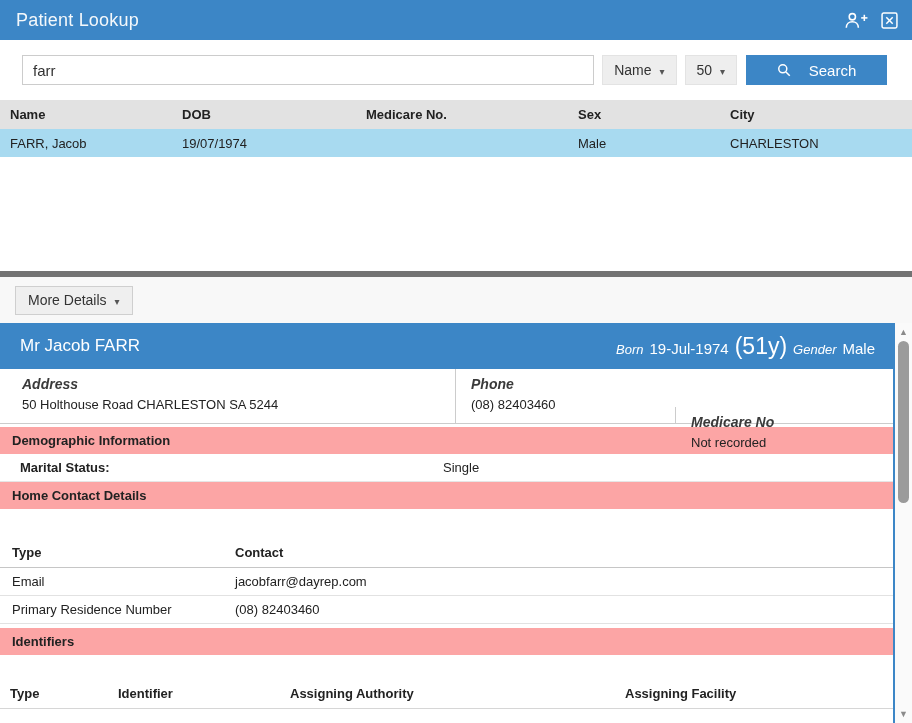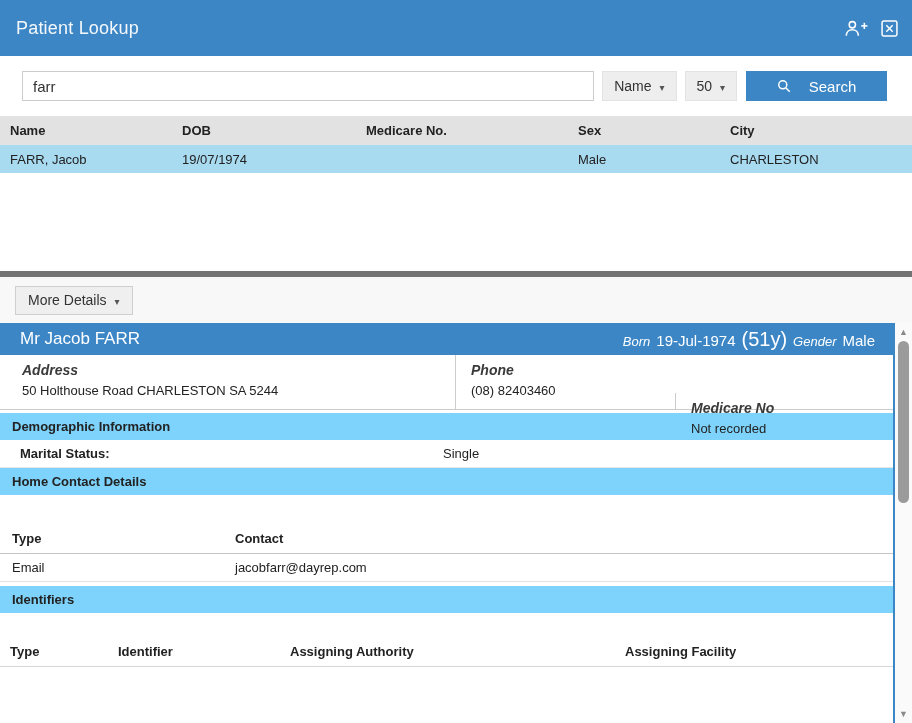--- a/index.html
+++ b/index.html
@@ -1,21 +1,21 @@
 <!DOCTYPE html>
 <html><head>
 <meta charset="utf-8">
 <style>
   * { box-sizing: border-box; margin: 0; padding: 0; }
   html, body { width: 912px; height: 723px; overflow: hidden; }
   body { font-family: "Liberation Sans", sans-serif; background: #fff; color: #222; }
   .app { width: 912px; height: 723px; display: flex; flex-direction: column; background: #fff; }
 
   
-  .titlebar { height: 56px; background: #3c86c6; display: flex; align-items: center;
+  .titlebar { height: 40px; background: #3c86c6; display: flex; align-items: center;
               justify-content: space-between; padding: 0 14px 0 16px; flex: 0 0 auto; }
   .titlebar .title { color: #f4f8fb; font-size: 18px; letter-spacing: .2px; }
   .titlebar-icons { display: flex; align-items: center; gap: 12px; }
   .tb-icon { display: inline-flex; align-items: center; cursor: pointer; }
 
   
   .search-row { height: 60px; display: flex; align-items: center; padding: 0 25px 0 22px;
                 background: #fff; flex: 0 0 auto; }
   .search-input { flex: 1; height: 30px; border: 1px solid #ccc; padding: 0 10px;
                   font-size: 15px; color: #333; font-family: "Liberation Sans", sans-serif; outline: none; }
@@ -42,38 +42,38 @@
   
   .footer-strip { height: 52px; border-top: 6px solid #737373; background: #f8f8f8;
                   flex: 0 0 auto; display: flex; align-items: center; padding-left: 15px; }
   .more-btn { background: #efefef; border: 1px solid #cfcfcf; color: #333; font-size: 14px;
               height: 29px; padding: 0 12px; cursor: pointer; font-family: "Liberation Sans", sans-serif; }
 
   
   .details-wrap { height: 400px; flex: 0 0 auto; display: flex; }
   .details { flex: 1 1 auto; border-right: 2px solid #3c86c6; background: #fff; overflow: hidden; }
 
-  .patient-header { height: 32px; background: #3c86c6; color: #fff; display: flex;
+  .patient-header { height: 46px; background: #3c86c6; color: #fff; display: flex;
                     align-items: center; justify-content: space-between; padding: 0 18px 0 20px; }
   .patient-name { font-size: 17px; }
   .patient-meta { display: flex; align-items: baseline; gap: 6px; }
   .meta-label { font-style: italic; font-size: 13px; }
   .meta-val { font-size: 15px; }
-  .meta-age { font-size: 20px; }
+  .meta-age { font-size: 23px; }
 
   .cards { display: flex; height: 55px; border-bottom: 1px solid #ccc; margin-bottom: 3px; }
   .card { padding: 7px 0 0 15px; }
   .card + .card { border-left: 1px solid #ccc; }
   .card-address { width: 455px; padding-left: 22px; }
   .card-phone { width: 220px; }
   .card-medicare { flex: 1; margin-top: 38px; }
   .card-label { font-size: 14px; font-weight: bold; font-style: italic; color: #3a3a3a; }
   .card-value { font-size: 13px; margin-top: 5px; color: #222; }
 
-  .section-bar { height: 27px; line-height: 27px; background: #7dd3fc; font-size: 13px;
+  .section-bar { height: 27px; line-height: 27px; background: #fca5a5; font-size: 13px;
                  font-weight: bold; padding-left: 12px; color: #222; }
 
   .kv-row { height: 28px; display: flex; align-items: center; border-bottom: 1px solid #e6e6e6; }
   .kv-label { width: 443px; padding-left: 20px; font-size: 13px; font-weight: bold; }
   .kv-value { font-size: 13px; }
 
   .gap30 { height: 30px; } .gap24 { height: 24px; } .gap4 { height: 4px; }
 
   .contacts { width: 100%; border-collapse: collapse; table-layout: fixed; }
   .contacts th { text-align: left; font-size: 13px; font-weight: bold; height: 28px;
@@ -228,20 +228,24 @@
           <tr>
             <th>Type</th>
             <th>Contact</th>
           </tr>
         </thead>
         <tbody>
           <tr>
             <td>Email</td>
             <td>jacobfarr@dayrep.com</td>
           </tr>
+          <tr>
+            <td>Primary Residence Number</td>
+            <td>(08) 82403460</td>
+          </tr>
         </tbody>
       </table>
 
       <div class="gap4"></div>
 
       <div class="section-bar">Identifiers</div>
 
       <div class="gap24"></div>
 
       <table class="idents">

